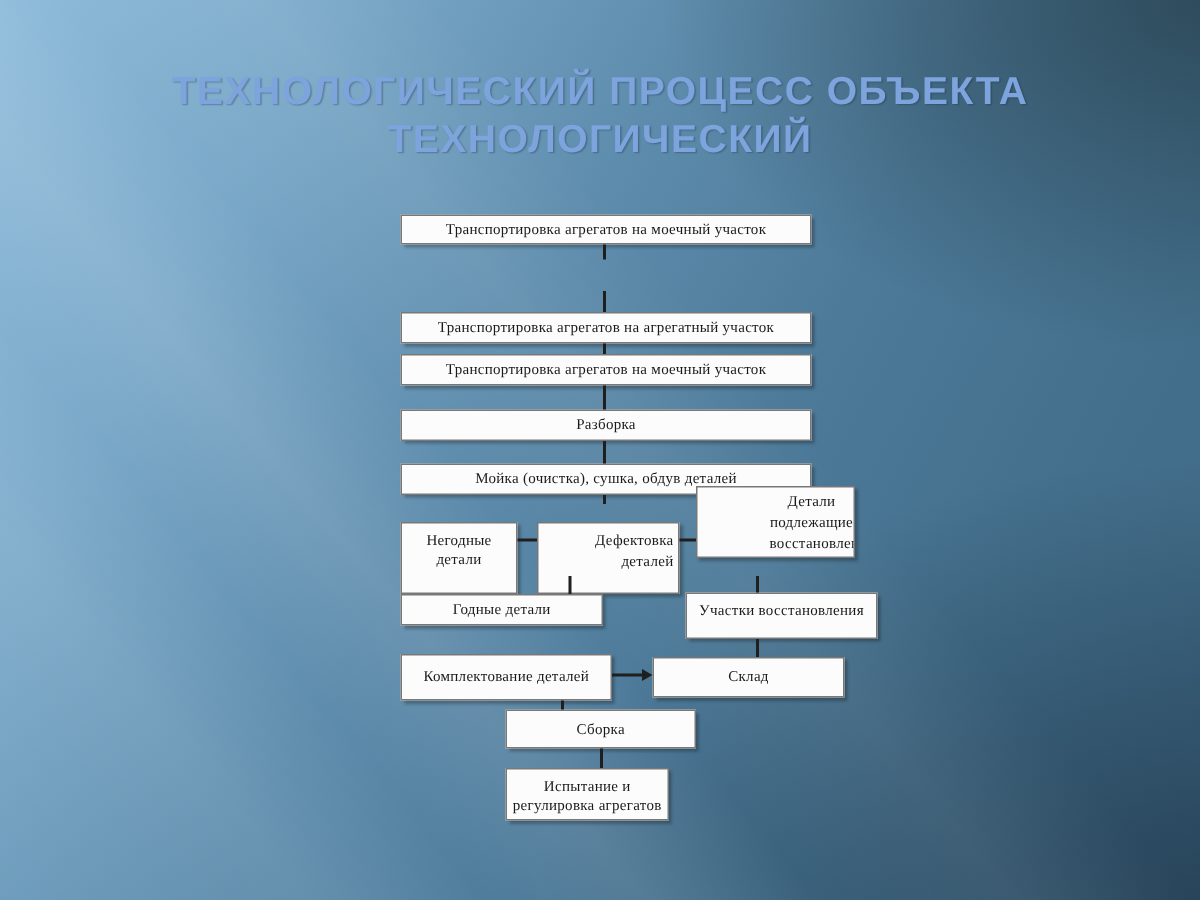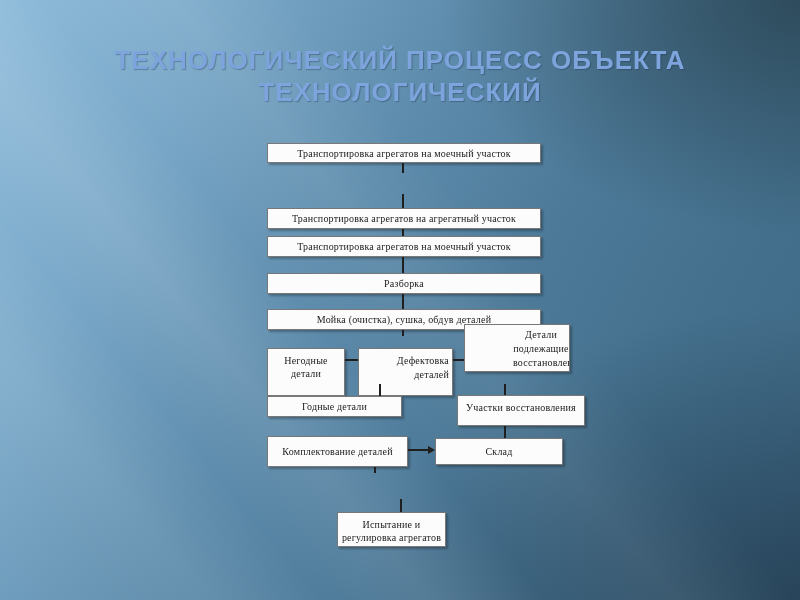--- a/index.html
+++ b/index.html
@@ -66,20 +66,21 @@
   <div class="fbox multi3" style="left:464px;top:324px;width:106px;height:48px;padding-left:48px;">Детали подлежащие восстановлению</div>
 
   <div class="fbox single" style="left:267px;top:396px;width:135px;height:21px;">Годные детали</div>
 
   <div class="fbox multi" style="left:435px;top:395px;width:128px;height:31px;margin-left:22px;">Участки восстановления</div>
 
   <div class="fbox single" style="left:435px;top:438px;width:128px;height:27px;">Склад</div>
 
   <div class="fbox single" style="left:267px;top:436px;width:141px;height:31px;">Комплектование деталей</div>
 
+  <div class="fbox single" style="left:337px;top:473px;width:127px;height:26px;">Сборка</div>
 
   <div class="fbox multi" style="left:337px;top:512px;width:109px;height:35px;">Испытание и регулировка агрегатов</div>
 
   <div class="vline" style="left:402px;top:163px;height:10px;"></div>
   <div class="vline" style="left:402px;top:194px;height:14px;"></div>
   <div class="vline" style="left:402px;top:229px;height:7px;"></div>
   <div class="vline" style="left:402px;top:257px;height:16px;"></div>
   <div class="vline" style="left:402px;top:294px;height:15px;"></div>
   <div class="vline" style="left:402px;top:330px;height:6px;"></div>
   <div class="hline" style="left:345px;top:359px;width:13px;"></div>

